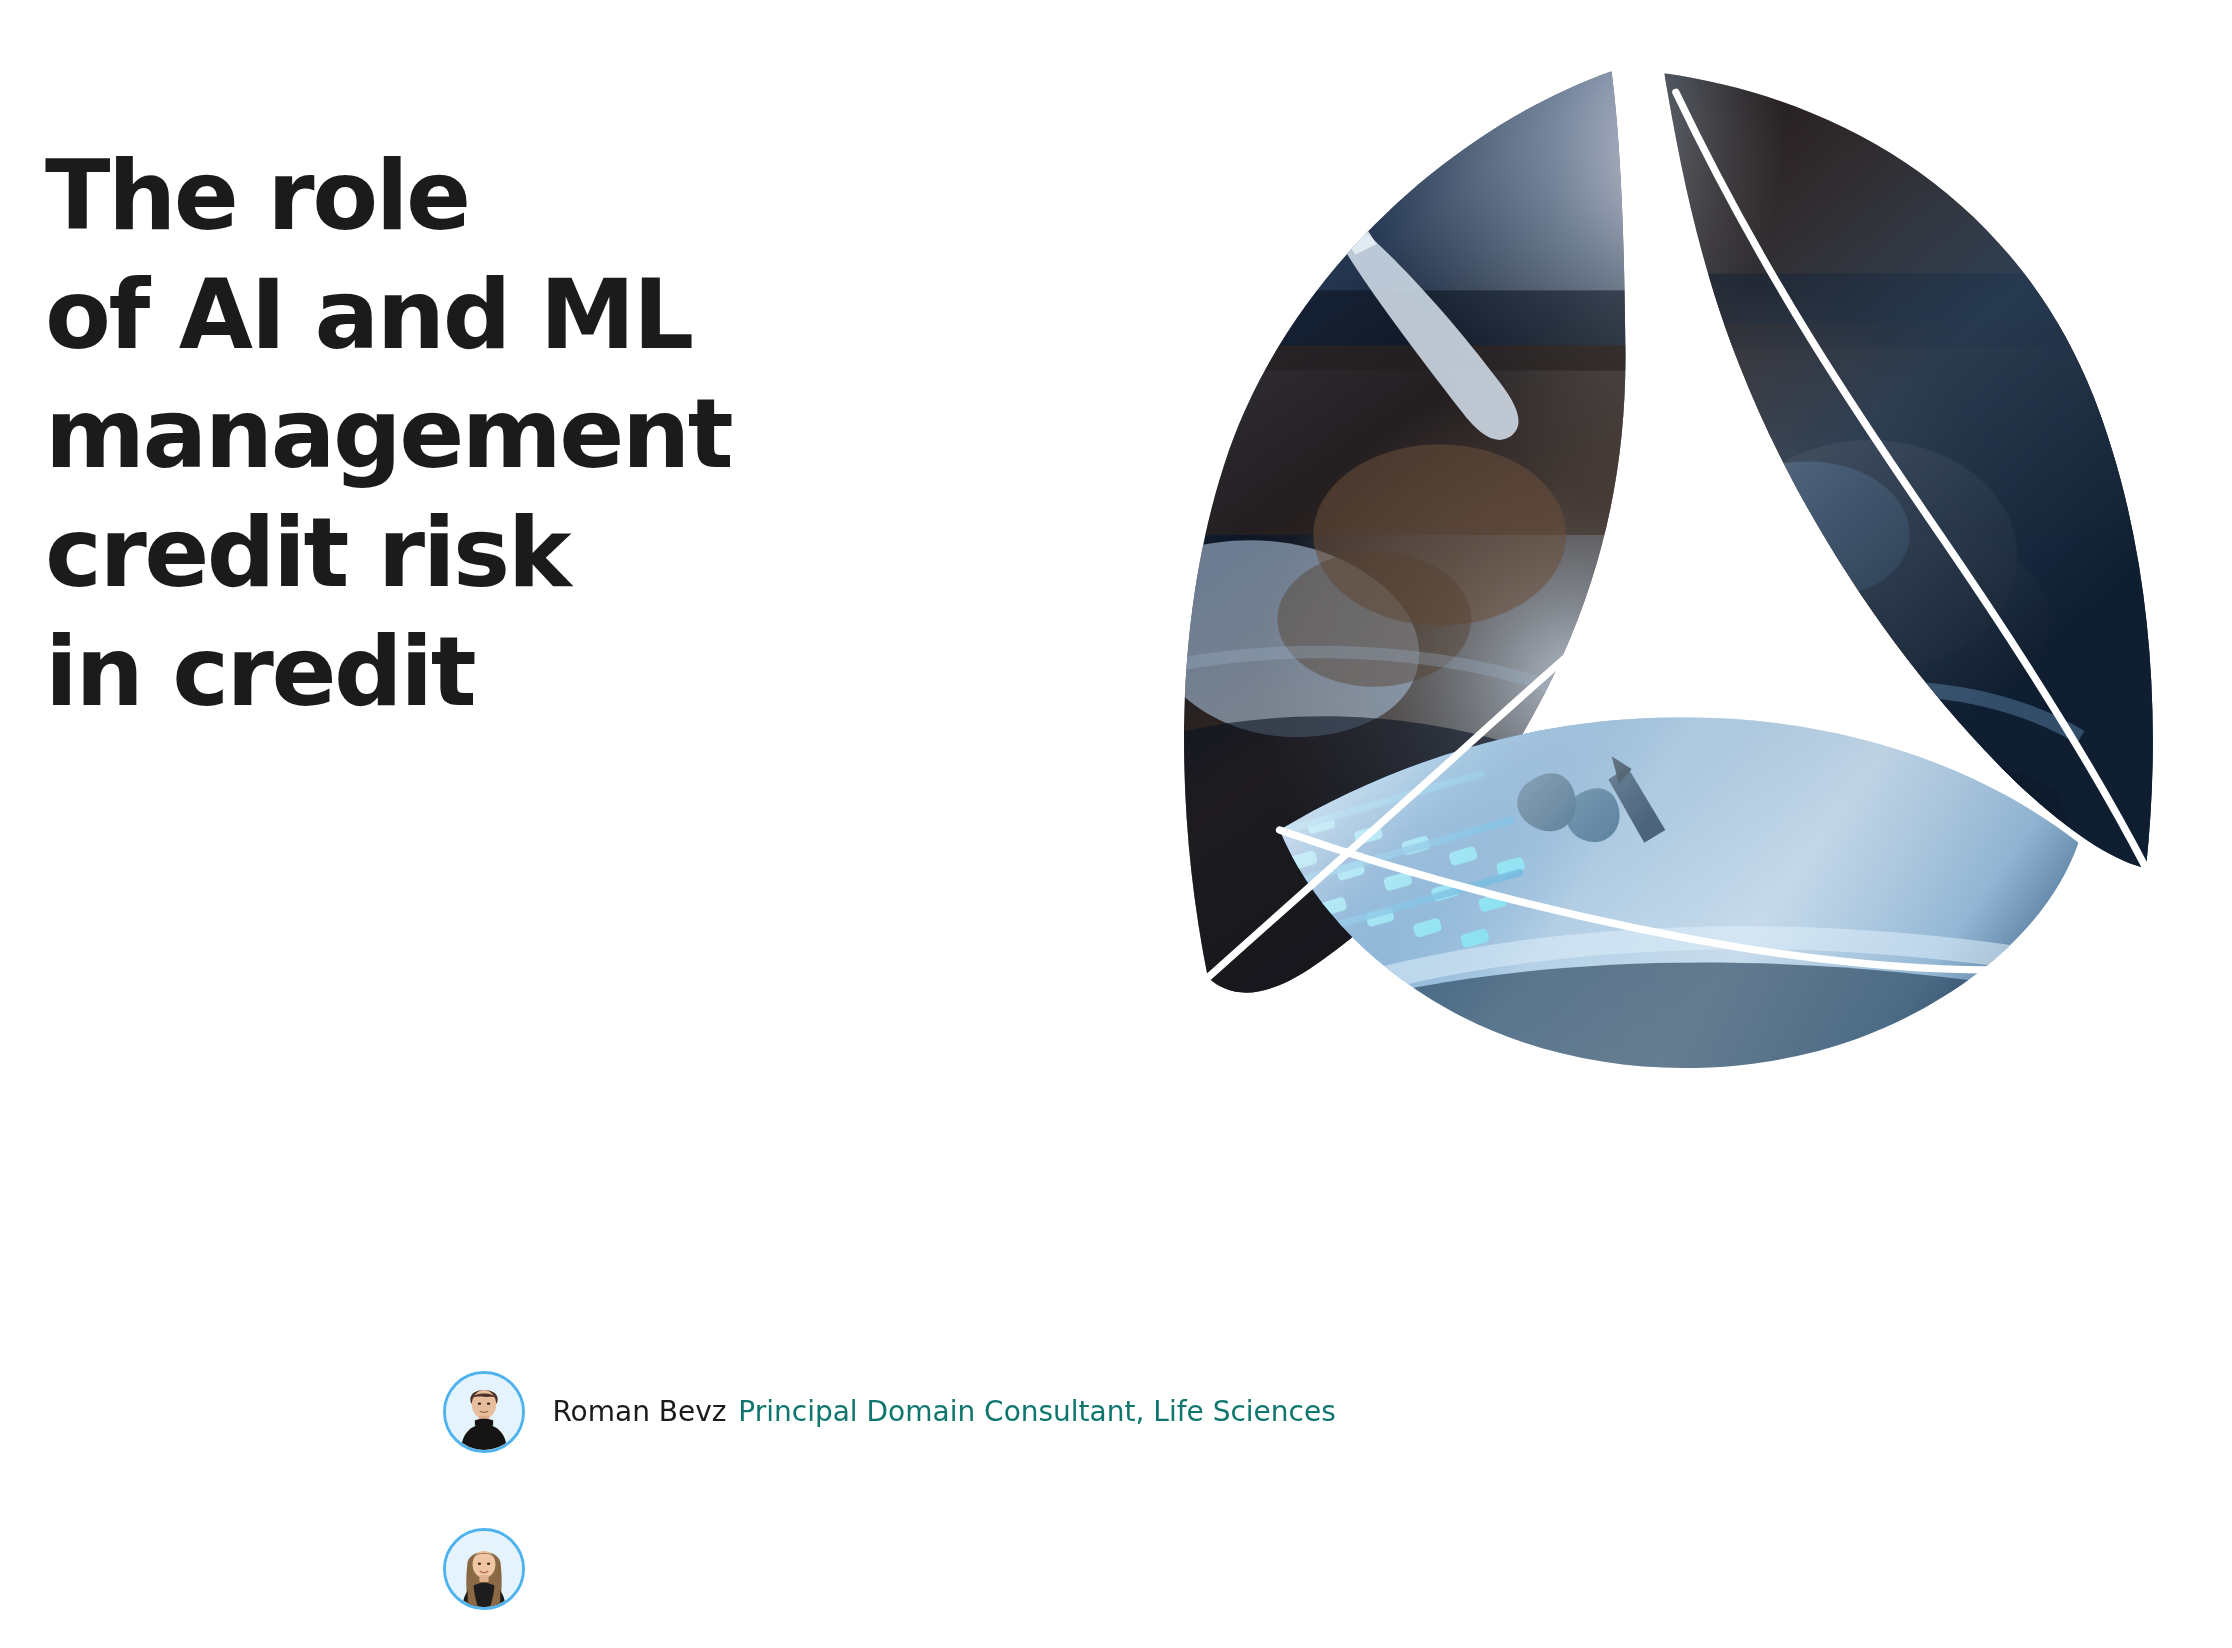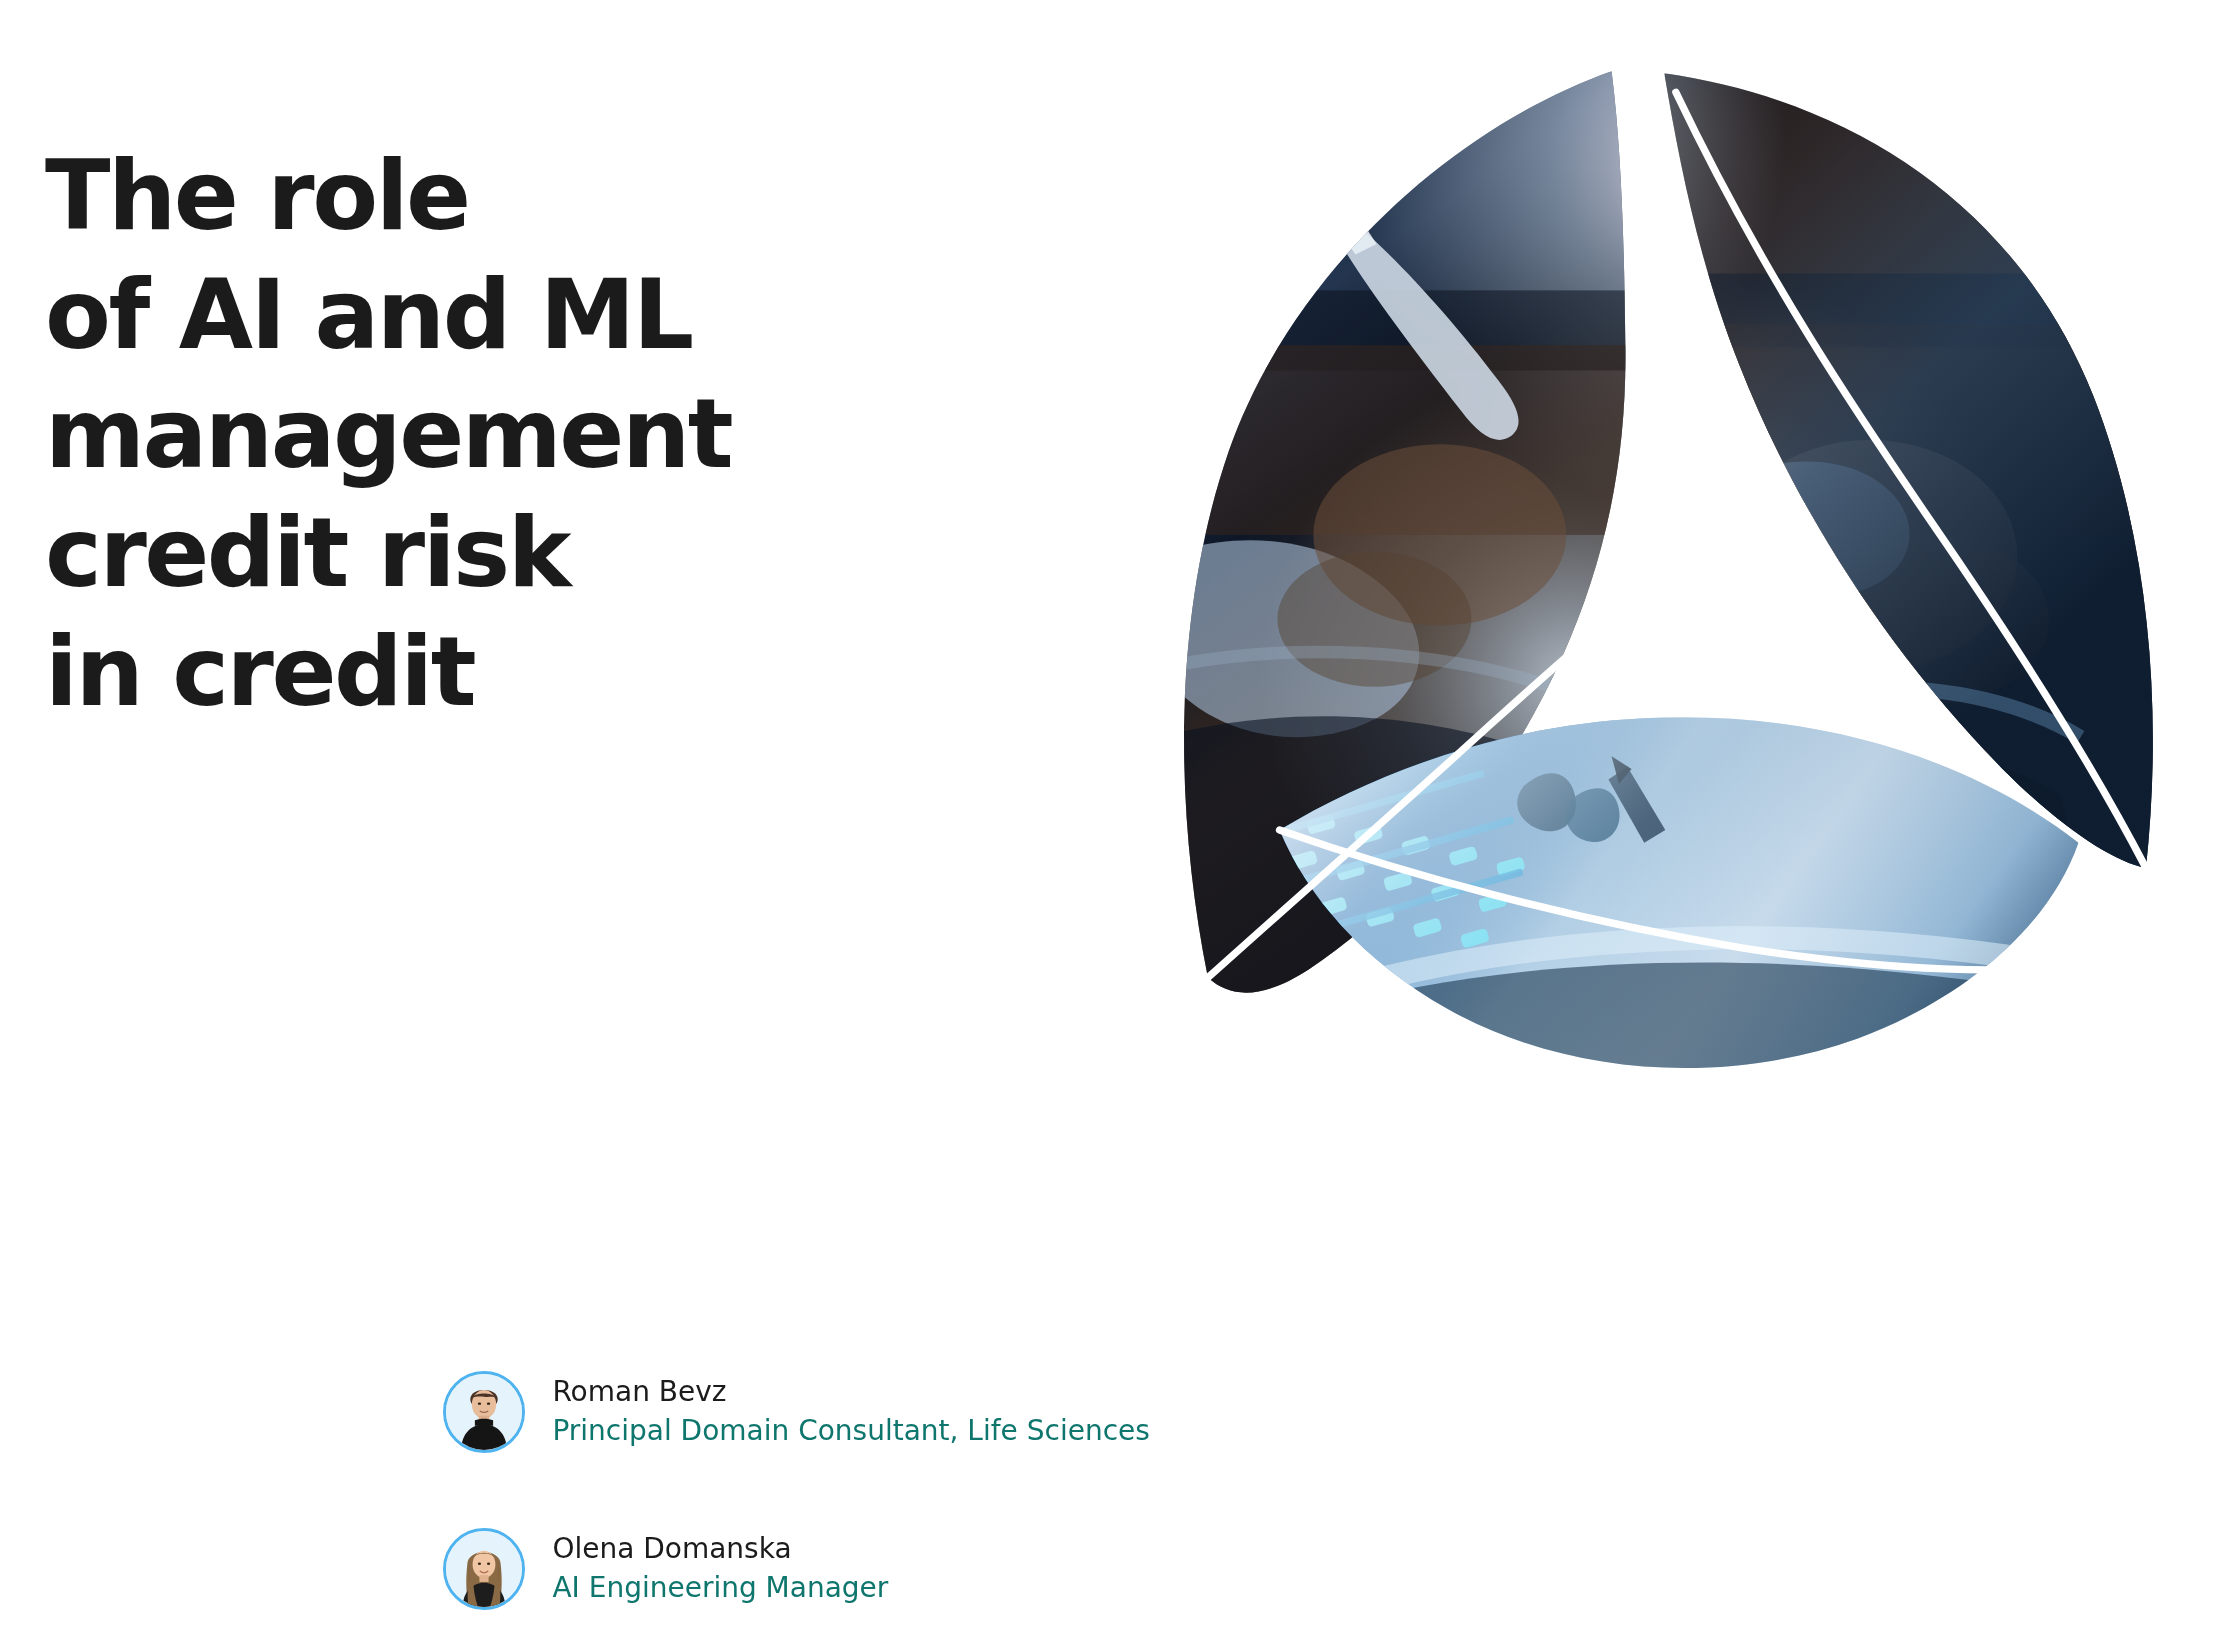--- a/index.html
+++ b/index.html
@@ -71,21 +71,21 @@
     flex: 0 0 82px;
     border-radius: 50%;
     border: 3.9px solid #4fb3ef;
     background: #e4f3fc;
     overflow: hidden;
     box-sizing: border-box;
   }
   .avatar-wrap svg { display:block; width:100%; height:100%; }
   .speaker-text {
     display: flex;
-    flex-direction: column;
+    flex-direction: row;
     justify-content: center;
     gap: 11.8px;
   }
   .speaker-name {
     font-size: 28px;
     color: #1b1b1b;
     line-height: 1;
     font-family: "DejaVu Sans", "Liberation Sans", sans-serif;
   }
   .speaker-role {
@@ -357,21 +357,17 @@
           <path d="M 45 53 Q 50 57 55 53" stroke="#b06a54" stroke-width="1.7" fill="none" stroke-linecap="round"></path>
 
           <rect x="44" y="58" width="12" height="9" fill="#e0b28e"></rect>
 
           <path d="M 22 100 C 22 80, 35 68, 50 68 C 65 68, 78 80, 78 100 Z" fill="#1d1d1d"></path>
 
           <path d="M 30 66 C 28 80, 28 92, 30 100 L 42 100 C 38 88, 36 76, 36 66 Z" fill="#8a6a45"></path>
           <path d="M 70 66 C 72 80, 72 92, 70 100 L 58 100 C 62 88, 64 76, 64 66 Z" fill="#8a6a45"></path>
         </svg>
       </div>
-      <div class="speaker-text">
-        <div class="speaker-name">Olena Domanska</div>
-        <div class="speaker-role">AI Engineering Manager</div>
-      </div>
     </div>
 
   </div>
 </div>
 
 
 </body></html>

